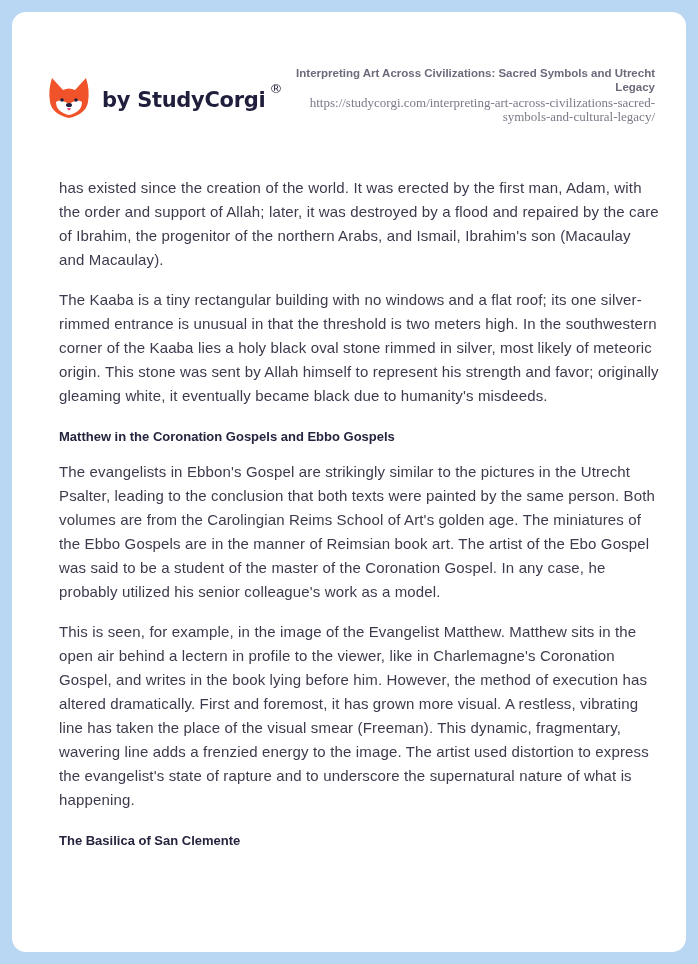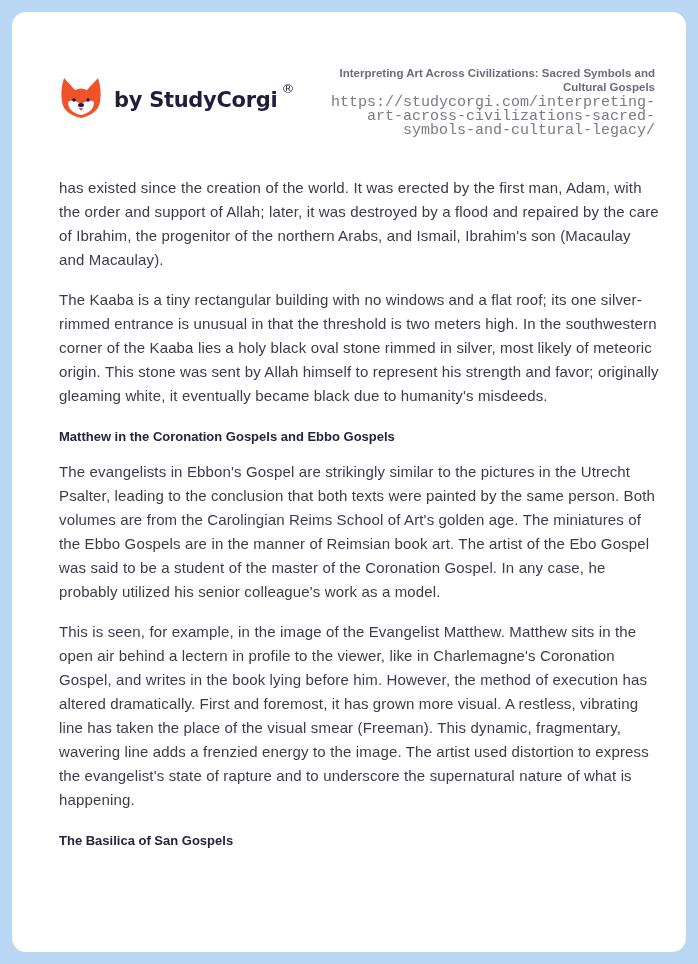--- a/index.html
+++ b/index.html
@@ -15,21 +15,21 @@
       left: 12px; top: 12px;
       width: 674px; height: 940px;
       background: #ffffff;
       border-radius: 14px;
       overflow: hidden;
     }
     .header {
       position: absolute; left: 0; top: 0; width: 674px; height: 150px;
     }
     .logo {
-      position: absolute; left: 48px; top: 64px;
+      position: absolute; left: 36px; top: 64px;
       display: flex; align-items: center;
     }
     .logo-icon { width: 42px; height: 44px; display: block; }
     .logo-text {
       margin-left: 12px;
       font-family: "DejaVu Sans", sans-serif;
       font-weight: bold;
       font-size: 21px;
       color: #1f1f3d;
       letter-spacing: -0.3px;
@@ -50,22 +50,22 @@
       text-align: right;
     }
     .meta-title {
       font-family: "Liberation Sans", sans-serif;
       font-weight: bold;
       font-size: 11.5px;
       line-height: 14px;
       color: #6b6b7b;
     }
     .meta-url {
-      font-family: Liberation Mono, monospace;
-      font-size: 15px;
+      font-family: Liberation Serif, serif;
+      font-size: 13px;
       line-height: 14px;
       color: #7a7a88;
       margin-top: 2px;
     }
     .content {
       position: absolute; left: 47px; top: 164px; width: 600px;
       color: #3a3a4a;
     }
     .content p {
       margin: 0 0 16px 0;
@@ -95,26 +95,26 @@
         <path d="M8 26 Q12 22 21 28 Q30 22 34 26 Q34 36 21 39 Q8 36 8 26 Z" fill="#ffffff"></path>
         <circle cx="14" cy="24" r="1.8" fill="#1f1f3d"></circle>
         <circle cx="28" cy="24" r="1.8" fill="#1f1f3d"></circle>
         <ellipse cx="21" cy="29" rx="3" ry="2" fill="#1f1f3d"></ellipse>
         <path d="M19 32 Q21 37 23 32 Z" fill="#e8457a"></path>
       </svg>
       <span class="logo-text">by StudyCorgi</span>
       <span class="logo-reg">®</span>
     </div>
     <div class="meta">
-      <div class="meta-title">Interpreting Art Across Civilizations: Sacred Symbols and Cultural Gospels</div>
+      <div class="meta-title">Interpreting Art Across Civilizations: Sacred Symbols and Utrecht Legacy</div>
       <div class="meta-url">https://studycorgi.com/interpreting-art-across-civilizations-sacred-symbols-and-cultural-legacy/</div>
     </div>
   </div>
 
   <div class="content">
     <p>has existed since the creation of the world. It was erected by the first man, Adam, with the order and support of Allah; later, it was destroyed by a flood and repaired by the care of Ibrahim, the progenitor of the northern Arabs, and Ismail, Ibrahim's son (Macaulay and Macaulay).</p>
     <p>The Kaaba is a tiny rectangular building with no windows and a flat roof; its one silver-rimmed entrance is unusual in that the threshold is two meters high. In the southwestern corner of the Kaaba lies a holy black oval stone rimmed in silver, most likely of meteoric origin. This stone was sent by Allah himself to represent his strength and favor; originally gleaming white, it eventually became black due to humanity's misdeeds.</p>
     <h2>Matthew in the Coronation Gospels and Ebbo Gospels</h2>
     <p>The evangelists in Ebbon's Gospel are strikingly similar to the pictures in the Utrecht Psalter, leading to the conclusion that both texts were painted by the same person. Both volumes are from the Carolingian Reims School of Art's golden age. The miniatures of the Ebbo Gospels are in the manner of Reimsian book art. The artist of the Ebo Gospel was said to be a student of the master of the Coronation Gospel. In any case, he probably utilized his senior colleague's work as a model.</p>
     <p>This is seen, for example, in the image of the Evangelist Matthew. Matthew sits in the open air behind a lectern in profile to the viewer, like in Charlemagne's Coronation Gospel, and writes in the book lying before him. However, the method of execution has altered dramatically. First and foremost, it has grown more visual. A restless, vibrating line has taken the place of the visual smear (Freeman). This dynamic, fragmentary, wavering line adds a frenzied energy to the image. The artist used distortion to express the evangelist's state of rapture and to underscore the supernatural nature of what is happening.</p>
-    <h2>The Basilica of San Gospels</h2>
+    <h2>The Basilica of San Clemente</h2>
   </div>
 </div>
 
 </body></html>

